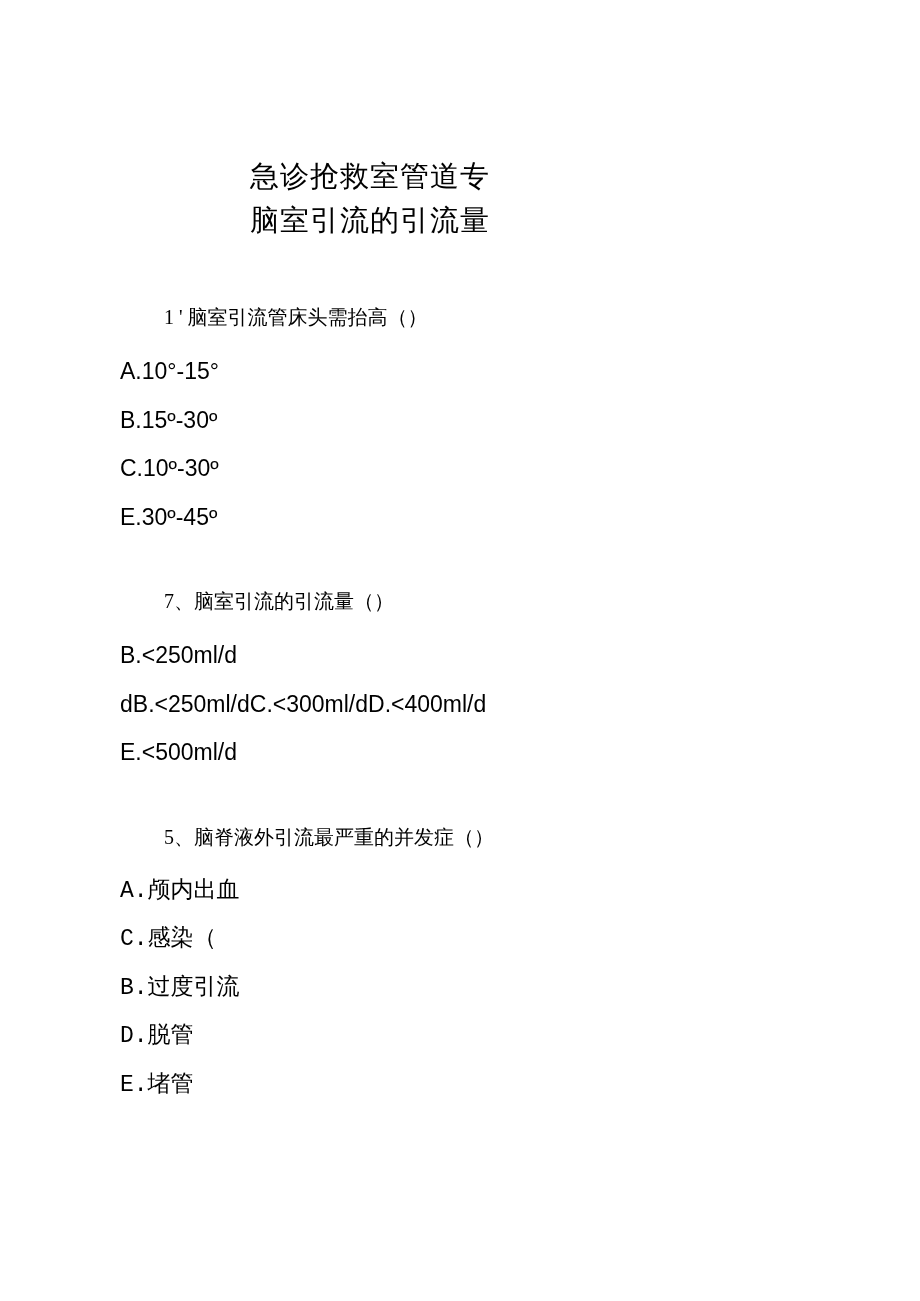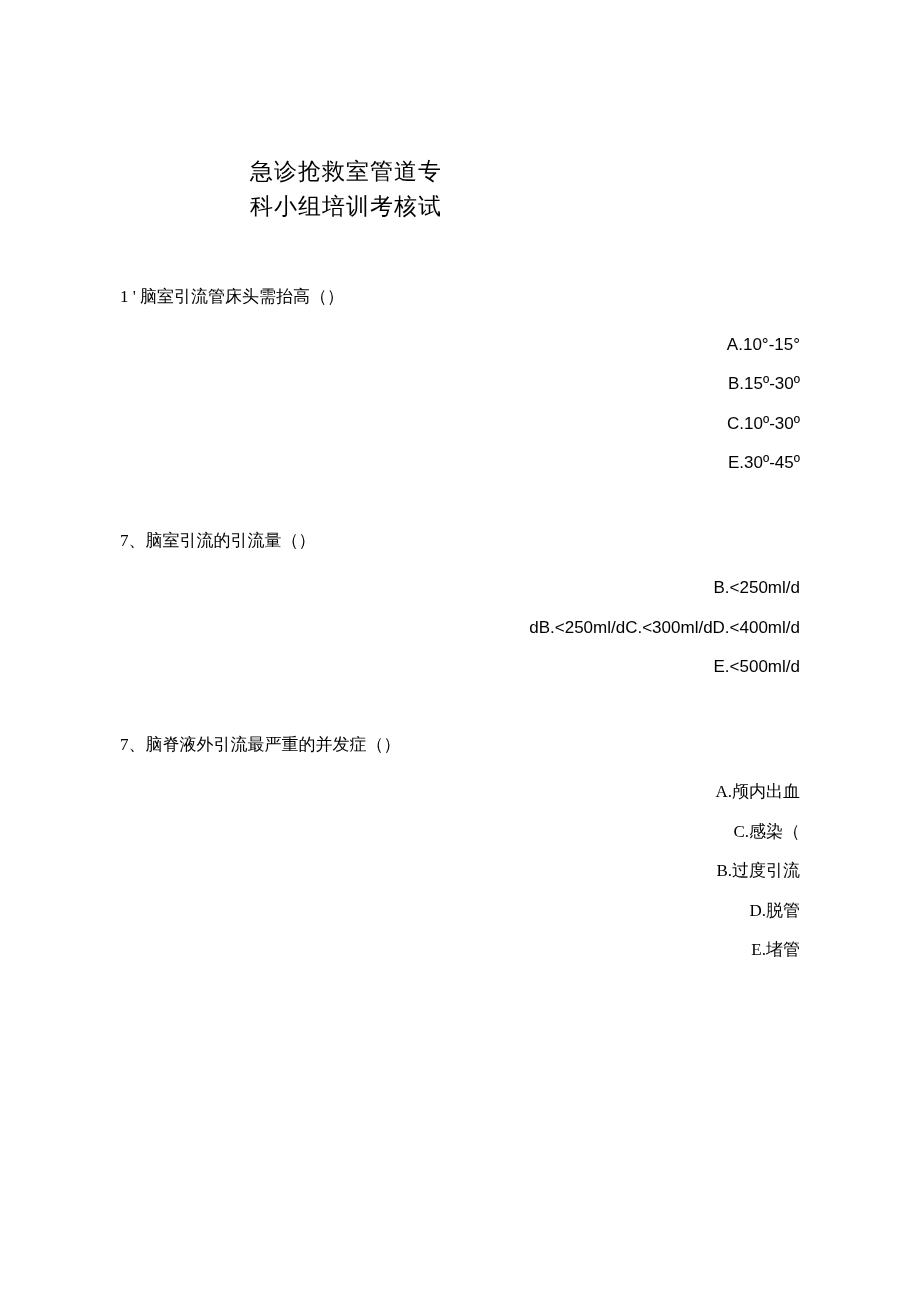--- a/index.html
+++ b/index.html
@@ -14,66 +14,66 @@
       font-family: "SimSun", "宋体", serif;
       padding: 155px 120px 60px 120px;
       color: #000000;
     }
     .title-block {
       margin-left: 130px;
       width: 270px;
       margin-bottom: 60px;
     }
     .title-line {
-      font-size: 23px;
+      font-size: 29px;
       line-height: 1.5;
       letter-spacing: 1px;
     }
     .question-block {
       margin-bottom: 52px;
     }
     .question-text {
-      font-size: 17px;
+      font-size: 20px;
       line-height: 1.5;
       margin-bottom: 22px;
+      margin-left: 44px;
     }
     .option {
-      font-size: 17px;
+      font-size: 23px;
       line-height: 1.5;
       margin-bottom: 14px;
       font-family: Arial, "SimSun", sans-serif;
-      text-align: right;
     }
     .option-cn {
-      font-family: Liberation Serif, serif;
+      font-family: Liberation Mono, monospace;
     }
   </style>
 </head>
 <body>
 
 <div class="title-block">
   <div class="title-line">急诊抢救室管道专</div>
-  <div class="title-line">科小组培训考核试</div>
+  <div class="title-line">脑室引流的引流量</div>
 </div>
 
 <div class="question-block">
   <div class="question-text">1 ' 脑室引流管床头需抬高（）</div>
   <div class="option">A.10°-15°</div>
   <div class="option">B.15º-30º</div>
   <div class="option">C.10º-30º</div>
   <div class="option">E.30º-45º</div>
 </div>
 
 <div class="question-block">
   <div class="question-text">7、脑室引流的引流量（）</div>
   <div class="option">B.&lt;250ml/d</div>
   <div class="option">dB.&lt;250ml/dC.&lt;300ml/dD.&lt;400ml/d</div>
   <div class="option">E.&lt;500ml/d</div>
 </div>
 
 <div class="question-block">
-  <div class="question-text">7、脑脊液外引流最严重的并发症（）</div>
+  <div class="question-text">5、脑脊液外引流最严重的并发症（）</div>
   <div class="option option-cn">A.颅内出血</div>
   <div class="option option-cn">C.感染（</div>
   <div class="option option-cn">B.过度引流</div>
   <div class="option option-cn">D.脱管</div>
   <div class="option option-cn">E.堵管</div>
 </div>
 
 </body></html>

